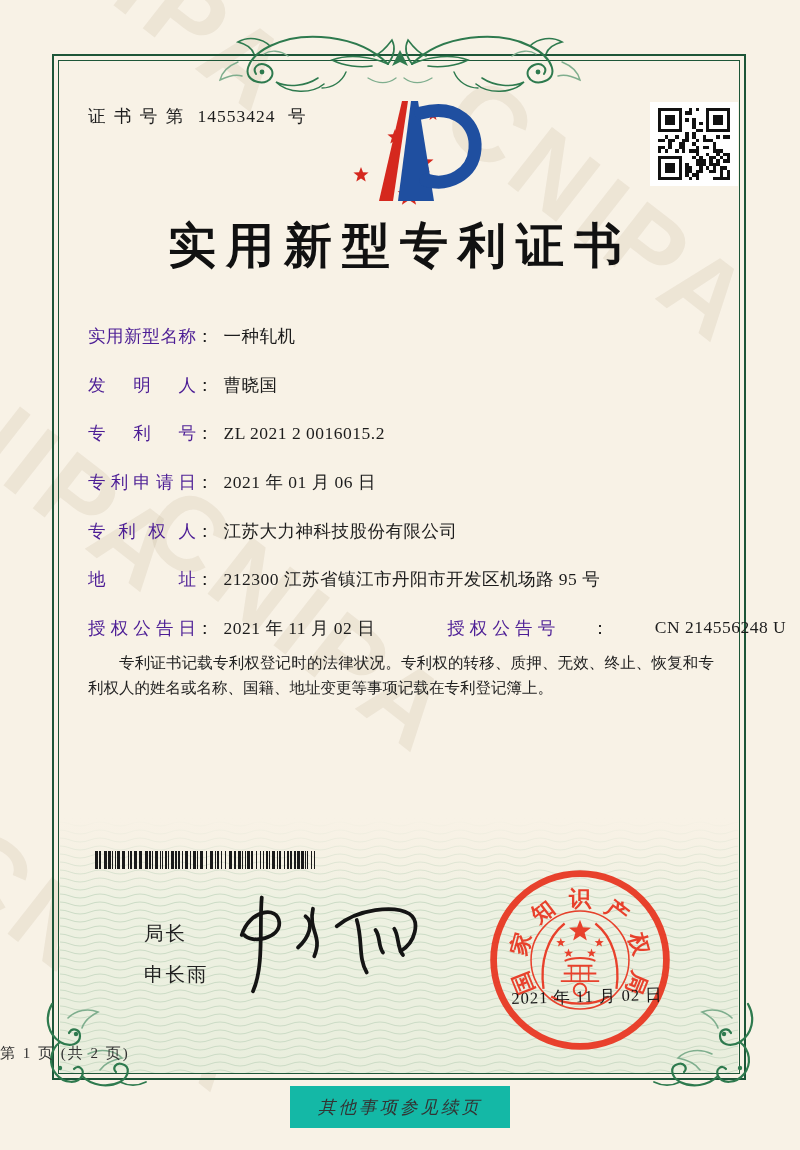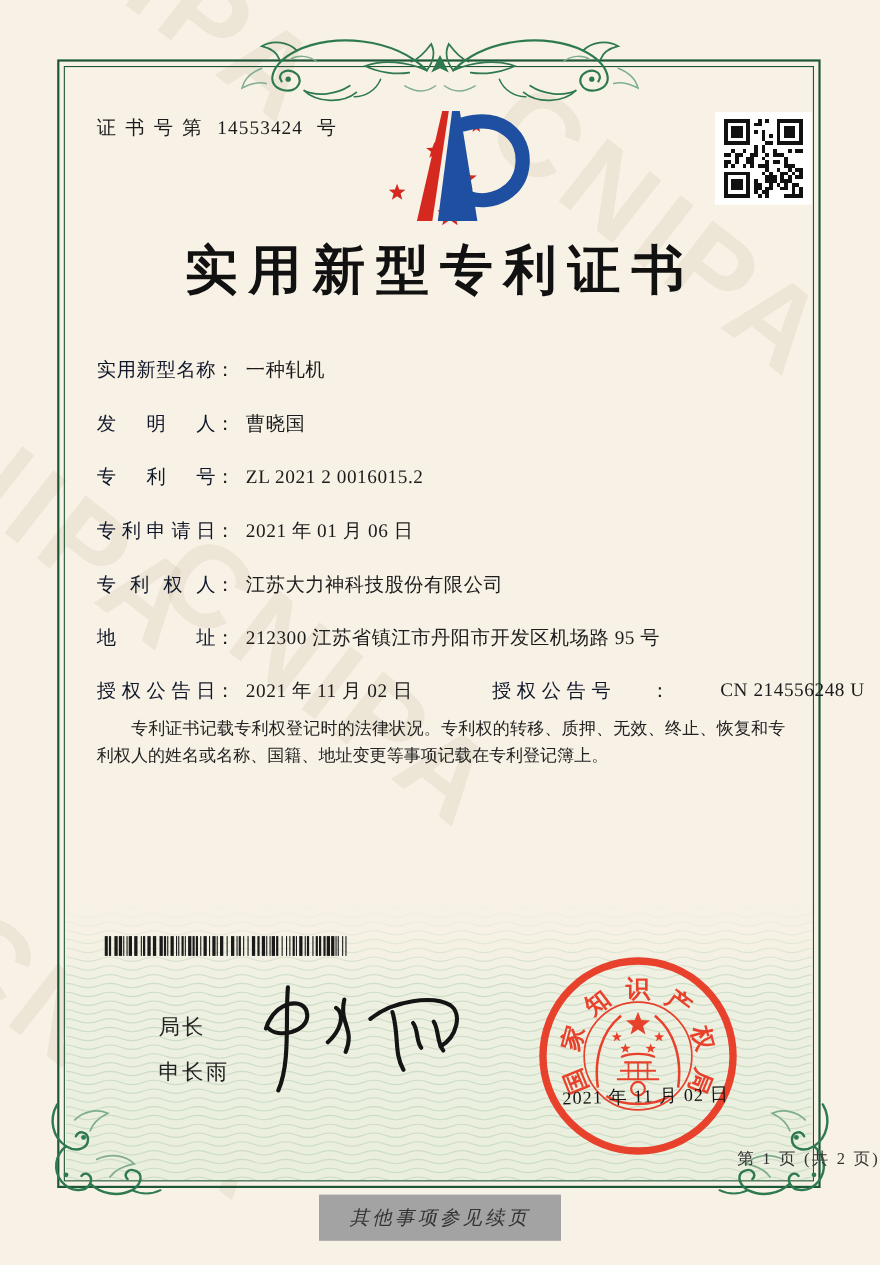--- a/index.html
+++ b/index.html
@@ -46,47 +46,47 @@
   .qr-box svg{position:absolute; left:8px; top:6px;}
   .title{
     position:absolute; left:0; top:214px; width:100%; text-align:center;
     font-size:48px; font-weight:bold; letter-spacing:10px; color:#111;
   }
   .fields{position:absolute; left:88px; top:312px; width:626px;}
   .frow{height:48.6px; display:flex; align-items:center; font-size:17.5px;}
   .fgroup{display:flex; align-items:center;justify-content:center;}
   .flabel{
     display:inline-block; width:108px; text-align:justify; text-align-last:justify;
-    -moz-text-align-last:justify; color:#0f172a;font-family:Liberation Serif, serif;
+    -moz-text-align-last:justify; color:#4c1d95;font-family:Liberation Serif, serif;
   }
   .fcolon{margin-right:10px;}
   .fvalue{letter-spacing:0.5px; white-space:nowrap;}
   .fgroup + .fgroup{margin-left:72px;gap:36px;}
   .paras{
     position:absolute; left:88px; top:650px; width:626px;
     font-size:15.5px; line-height:25px; text-align:justify; color:#222;
   }
   .paras p{margin:0; text-indent:2em;}
   .barcode{position:absolute; left:95px; top:851px;}
   .signer{position:absolute; left:98px; top:920px; font-size:19.5px; color:#222;}
   .signer div{margin-bottom:14px; letter-spacing:2px;margin-left:46px;}
   .sig{position:absolute; left:218px; top:890px;}
   .seal{position:absolute; left:484px; top:864px; width:192px; height:192px;}
   .seal-date{
     position:absolute; left:498px; top:986px; width:178px; text-align:center;
     font-size:16.5px; color:#151515; letter-spacing:1px; transform:rotate(-1.5deg);
     white-space:nowrap;
   }
   .page-num{
-    position:absolute; left:0; top:1044px; width:100%; text-align:right;
+    position:absolute; left:0; top:1044px; width:100%; text-align:left;
     font-size:15px; letter-spacing:2px; color:#333;
   }
   .cont-note{
     position:absolute; left:50%; top:1086px; transform:translateX(-50%);
-    background:#a3a3a3; padding:9px 28px; font-size:17.5px; font-style:italic;
+    background:#14b8a6; padding:9px 28px; font-size:17.5px; font-style:italic;
     letter-spacing:3px; color:#333; white-space:nowrap;
   }
   .orn{position:absolute; pointer-events:none;}
   .seal-char{
     font-size:23px; font-weight:bold; fill:#e8341f;
     font-family:"Liberation Serif","DejaVu Serif",serif;
   }
 </style>
 </head>
 <body>

